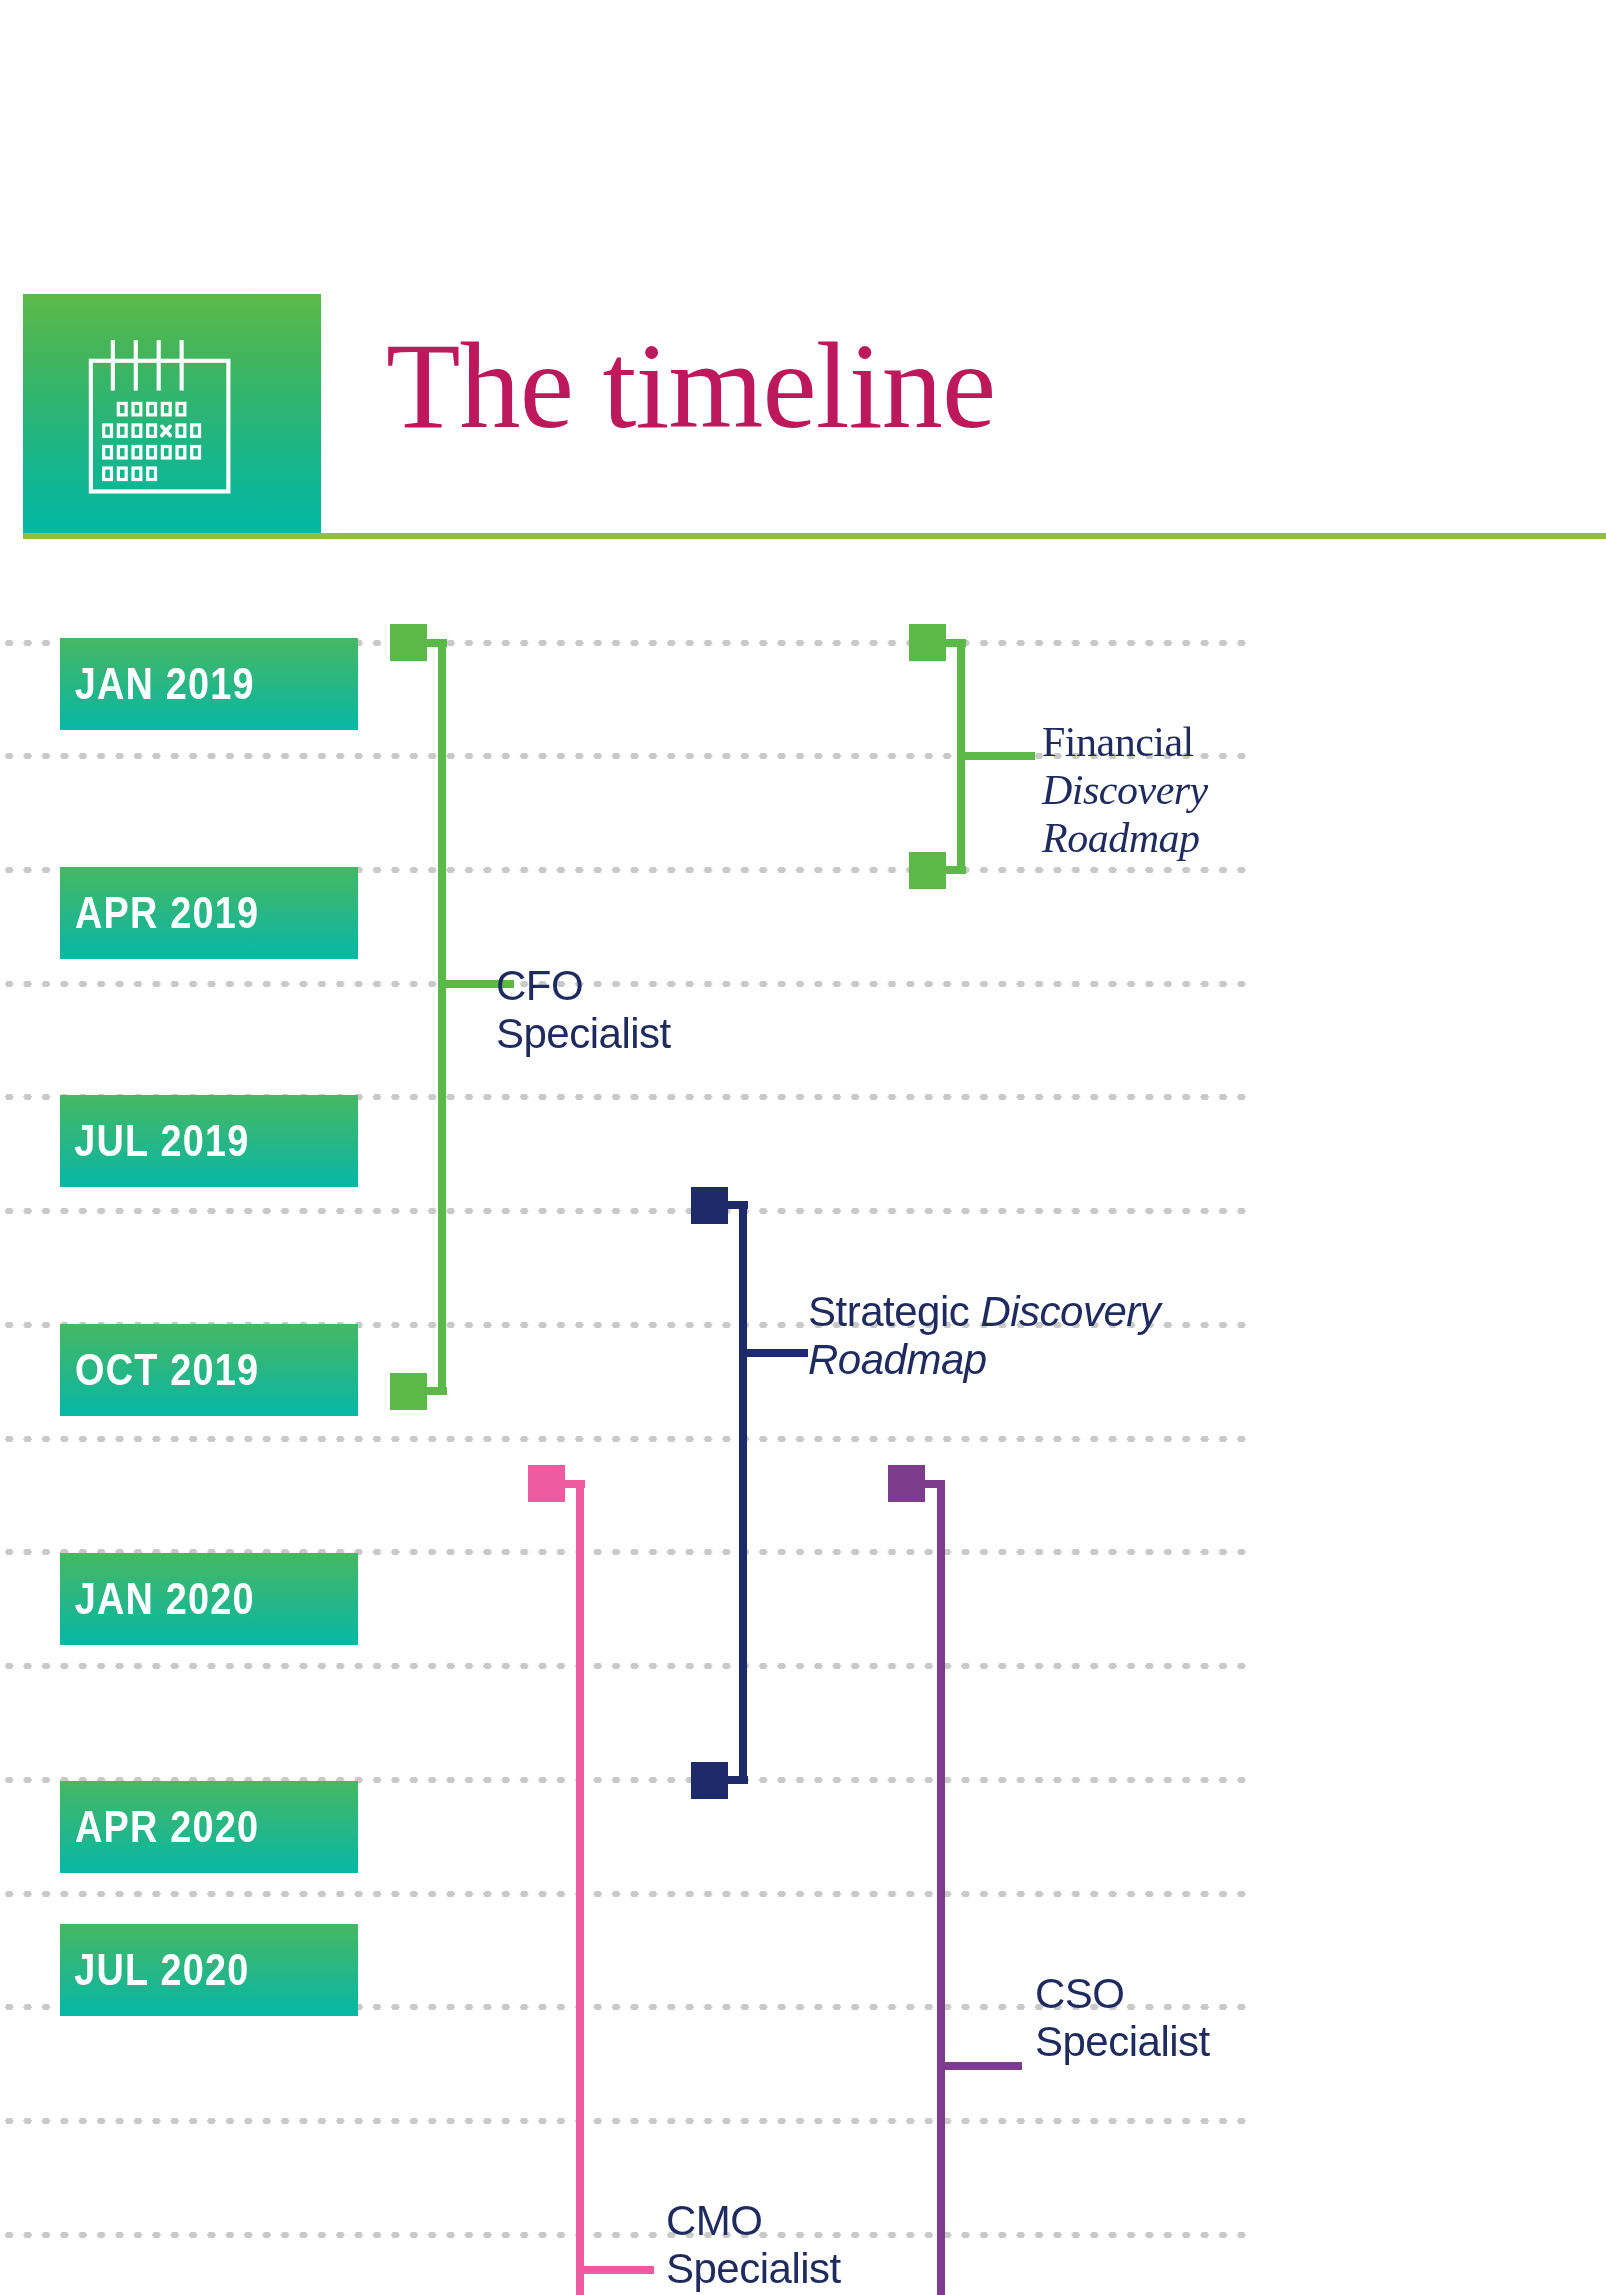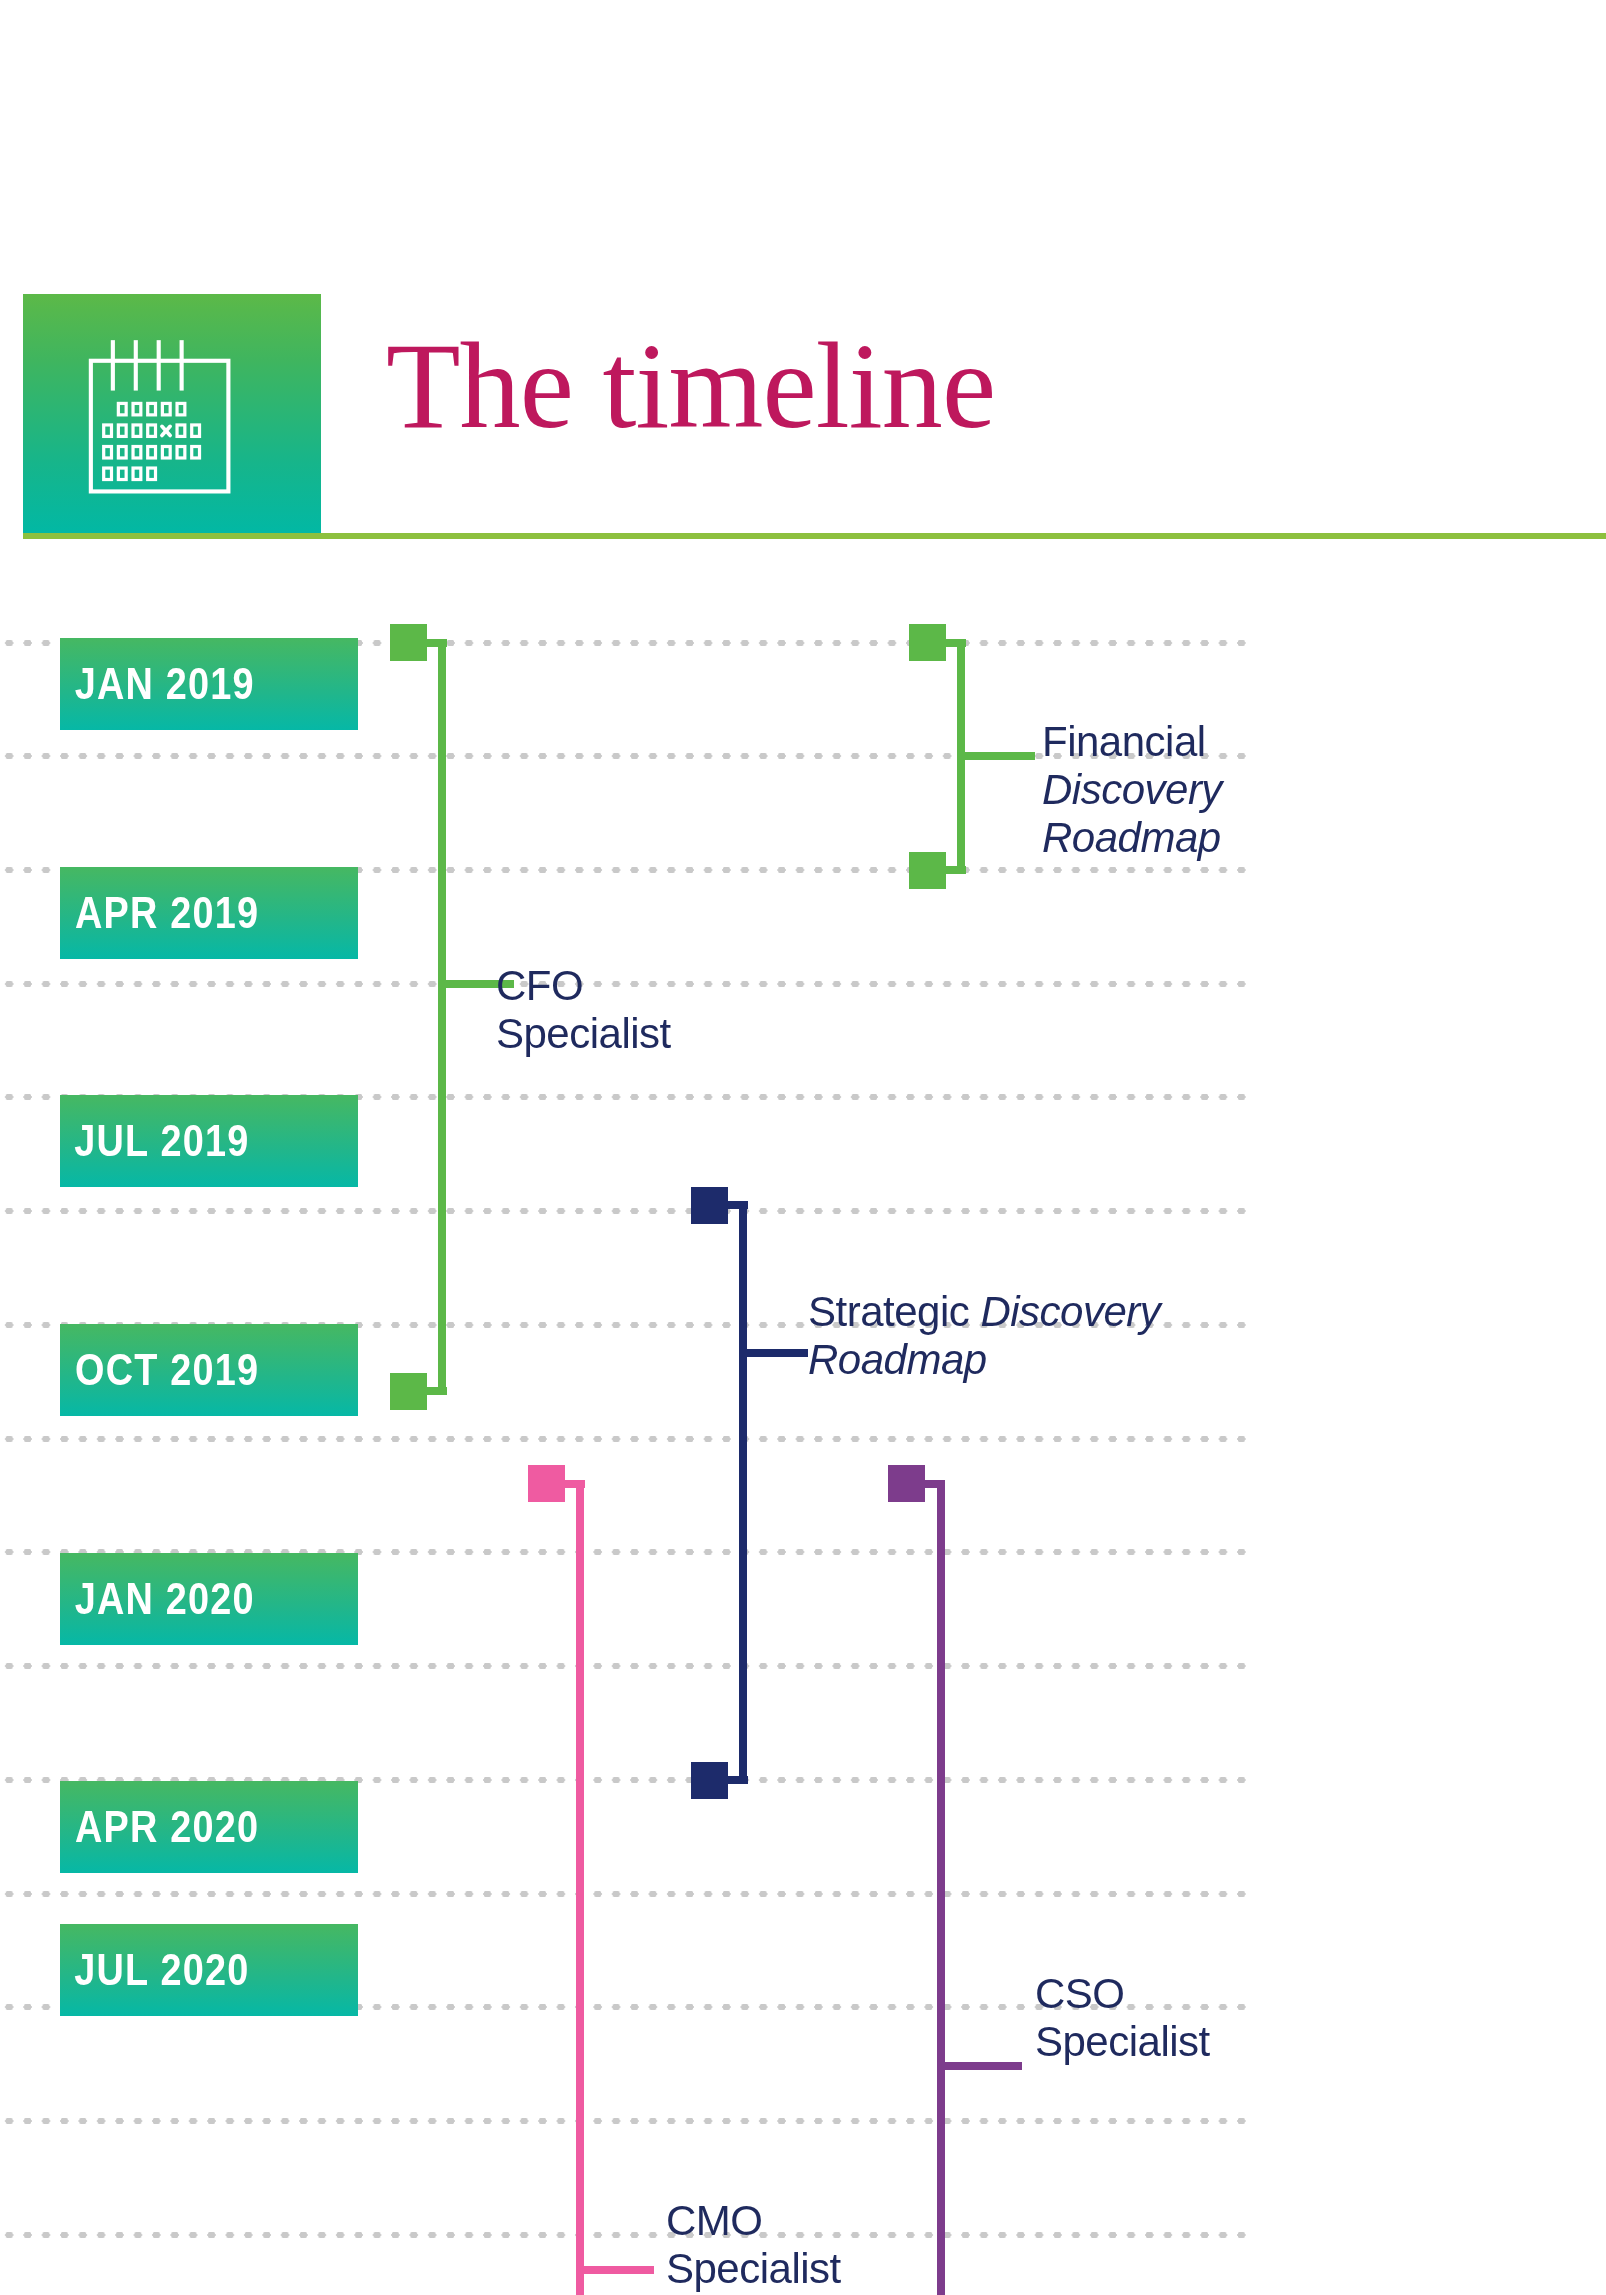--- a/index.html
+++ b/index.html
@@ -181,21 +181,21 @@
       <div class="marker" style="left: 888px; top: 1465px; background: rgb(125, 60, 140);"></div>
       <div class="hstub" style="left: 925px; top: 1480px; width: 20px; background: rgb(125, 60, 140);"></div>
       <div class="hstub" style="left: 937px; top: 2062px; width: 85px; background: rgb(125, 60, 140);"></div>
     </div>
 
   <div class="label" style="left:496px;top:962px;">
     <span class="ln">CFO</span>
     <span class="ln">Specialist</span>
   </div>
 
-  <div class="label" style="left:1042px;top:718px;">
+  <div class="label" style="left:1042px;top:718px;font-family:Liberation Serif, serif;">
     <span class="ln">Financial</span>
     <span class="ln it">Discovery</span>
     <span class="ln it">Roadmap</span>
   </div>
 
   <div class="label" style="left:808px;top:1288px;">
     <span class="ln"><span>Strategic </span><span class="it">Discovery</span></span>
     <span class="ln it">Roadmap</span>
   </div>
 

